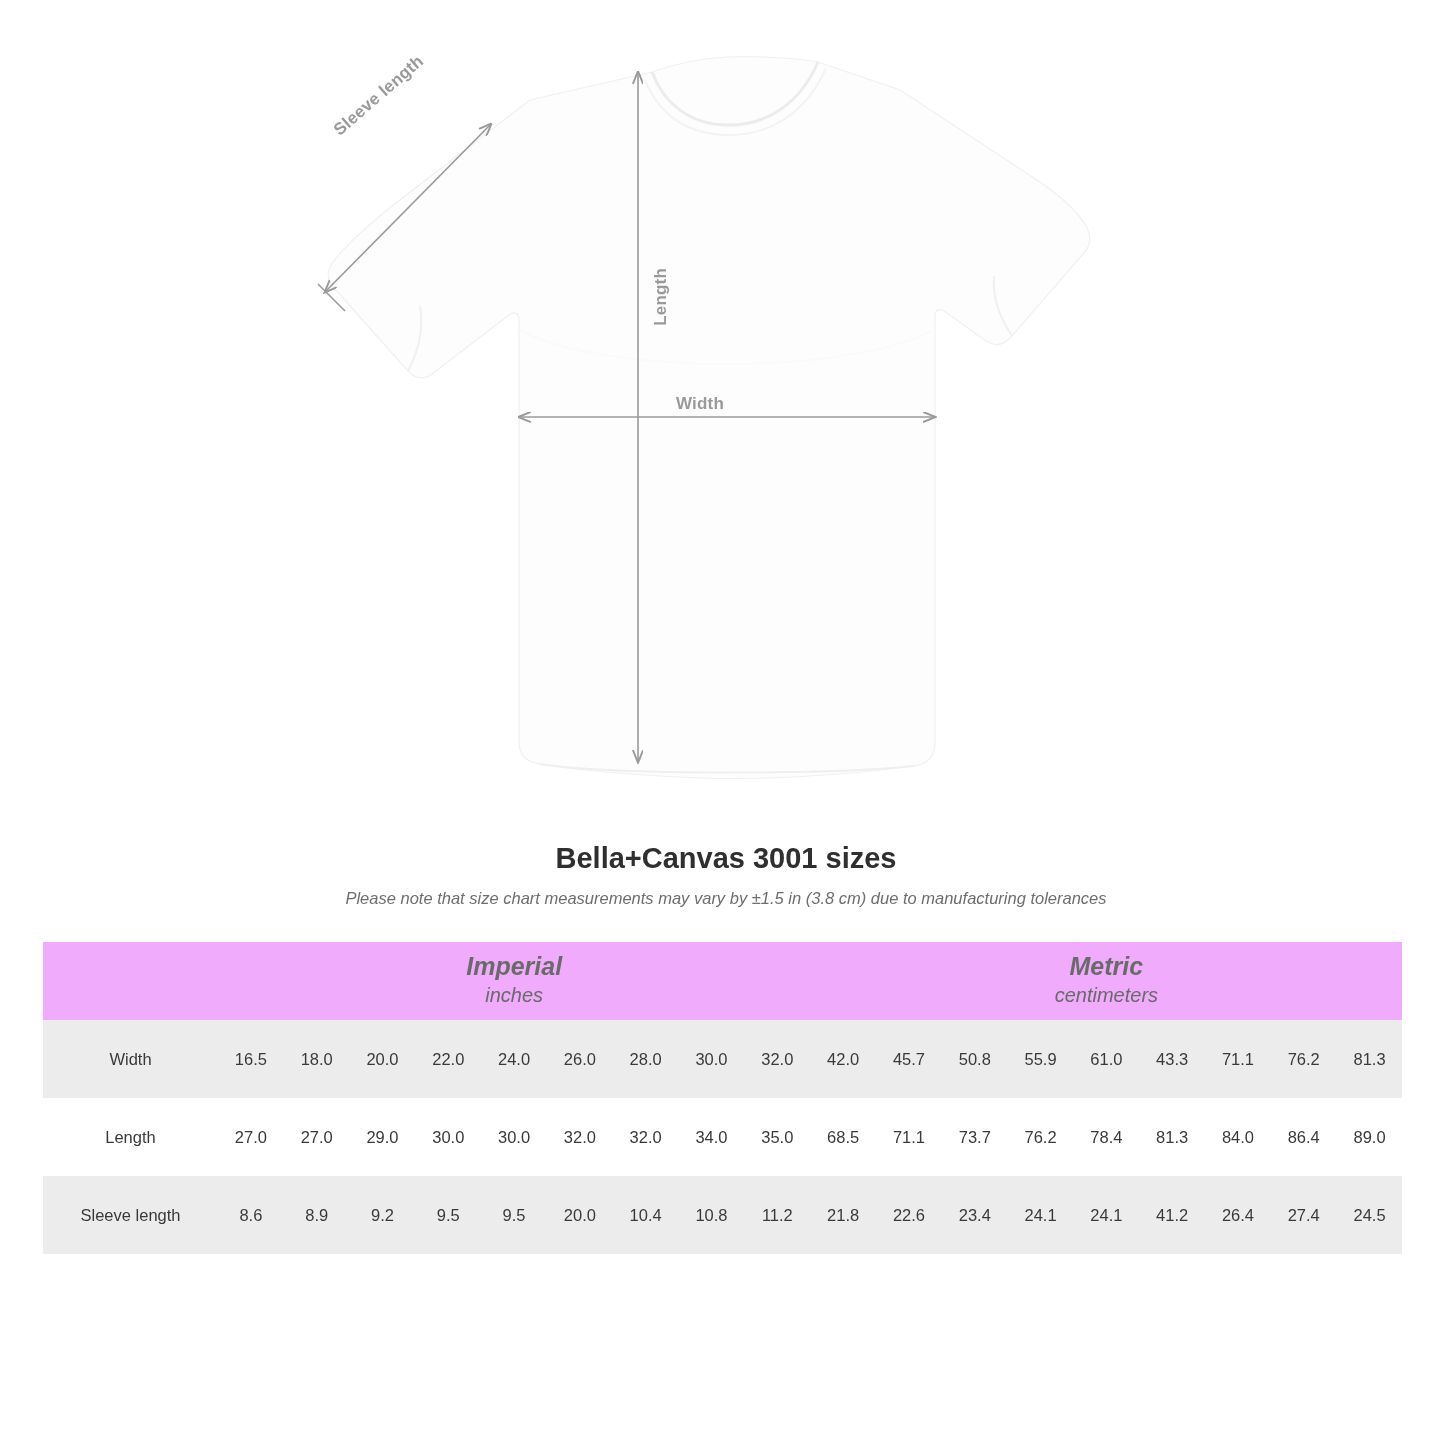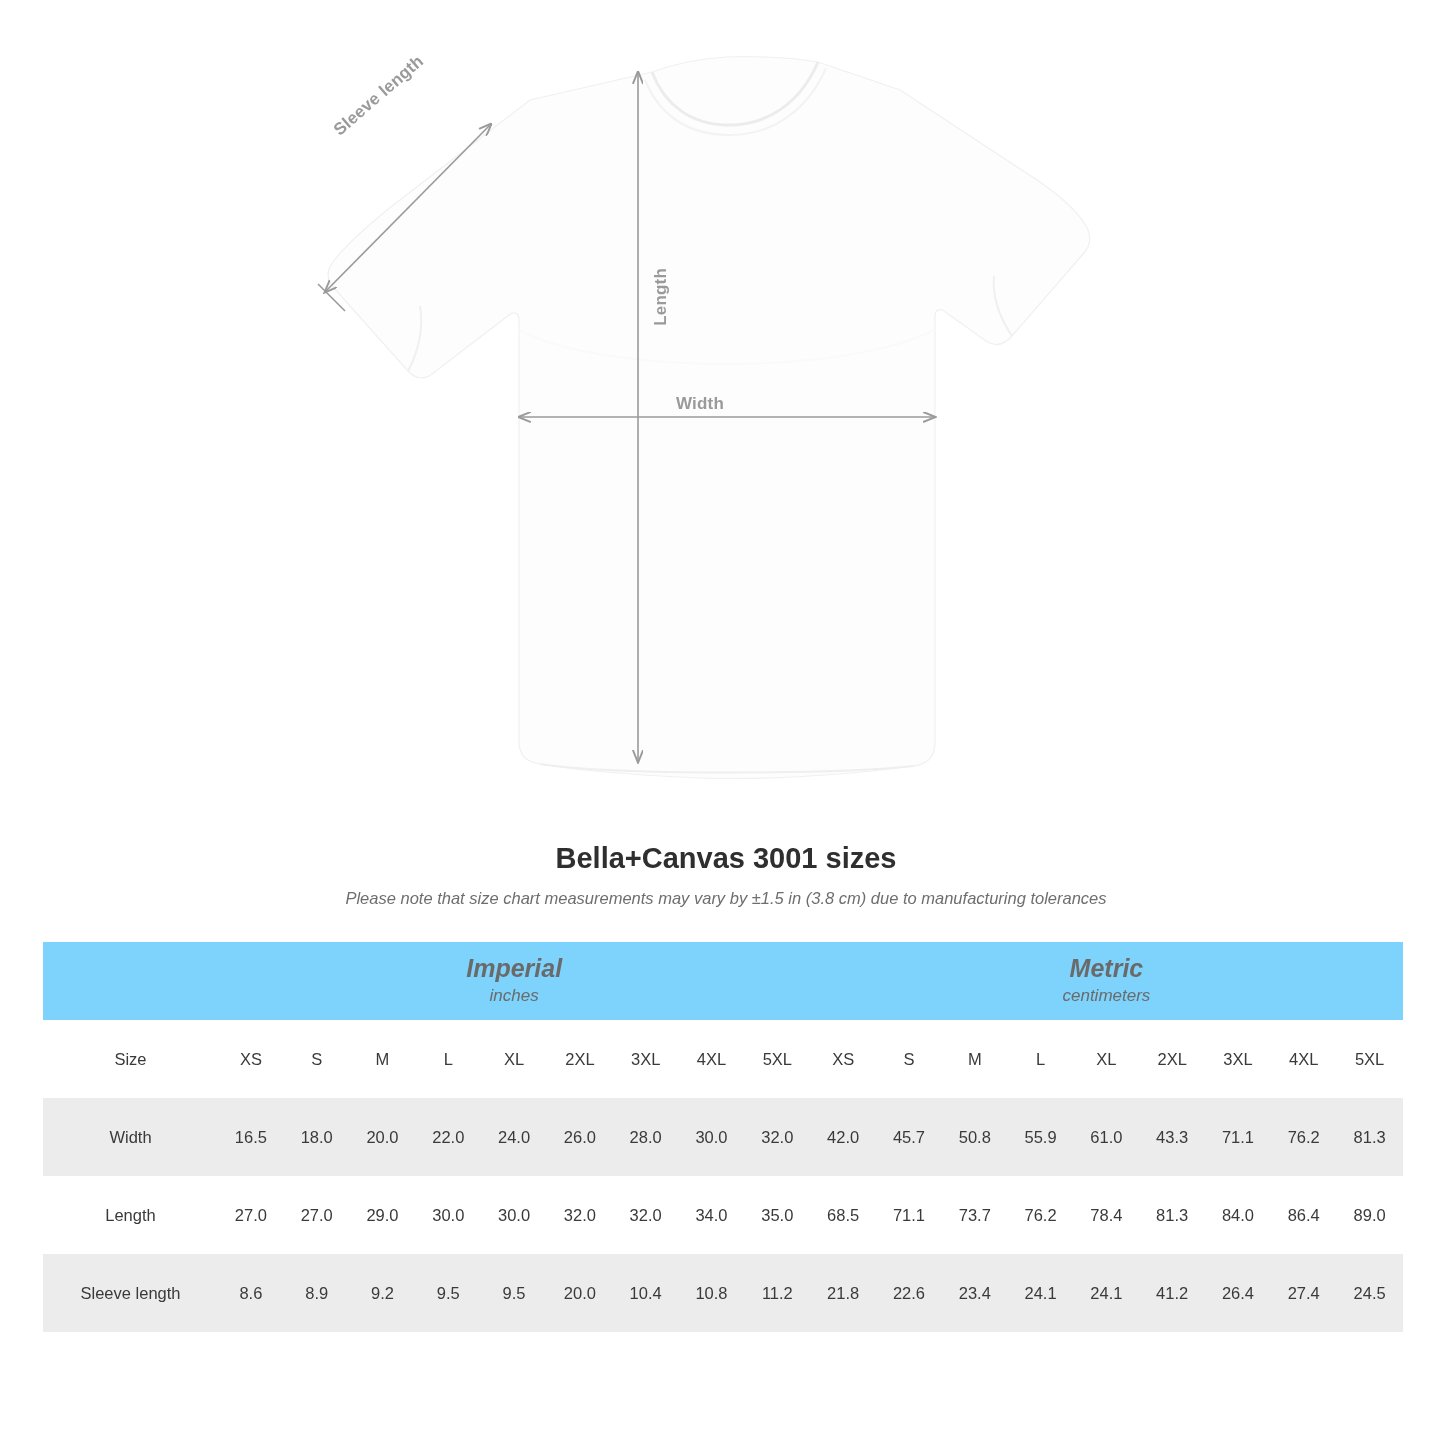--- a/index.html
+++ b/index.html
@@ -92,32 +92,32 @@
     color: #3a3a3a;
     font-weight: normal;
     padding: 0;
     height: 78px;
     border: none;
   }
   .col-label { width: 175px; }
   .col-val { width: 65.8px; }
 
   .unit-row td {
-    background: #7dd3fc;
+    background: #f0abfc;
     height: 108px;
   }
   .unit-title {
     font-size: 25px;
     font-style: italic;
     font-weight: bold;
     color: #6a6a6a;
     line-height: 1.15;
   }
   .unit-sub {
-    font-size: 17px;
+    font-size: 20px;
     font-style: italic;
     color: #6a6a6a;
     line-height: 1.5;
   }
   .head-row td {
     background: #ffffff;
     font-weight: bold;
     font-size: 17px;
     color: #333;
   }
@@ -236,41 +236,20 @@
           <td colspan="9">
             <div class="unit-title">Imperial</div>
             <div class="unit-sub">inches</div>
           </td>
           <td colspan="9">
             <div class="unit-title">Metric</div>
             <div class="unit-sub">centimeters</div>
           </td>
         </tr>
 
-        <tr class="head-row">
-          <td>Size</td>
-          <td>XS</td>
-          <td>S</td>
-          <td>M</td>
-          <td>L</td>
-          <td>XL</td>
-          <td>2XL</td>
-          <td>3XL</td>
-          <td>4XL</td>
-          <td>5XL</td>
-          <td>XS</td>
-          <td>S</td>
-          <td>M</td>
-          <td>L</td>
-          <td>XL</td>
-          <td>2XL</td>
-          <td>3XL</td>
-          <td>4XL</td>
-          <td>5XL</td>
-        </tr>
 
         <tr class="row-alt">
           <td class="rowhead">Width</td>
           <td>16.5</td>
           <td>18.0</td>
           <td>20.0</td>
           <td>22.0</td>
           <td>24.0</td>
           <td>26.0</td>
           <td>28.0</td>

